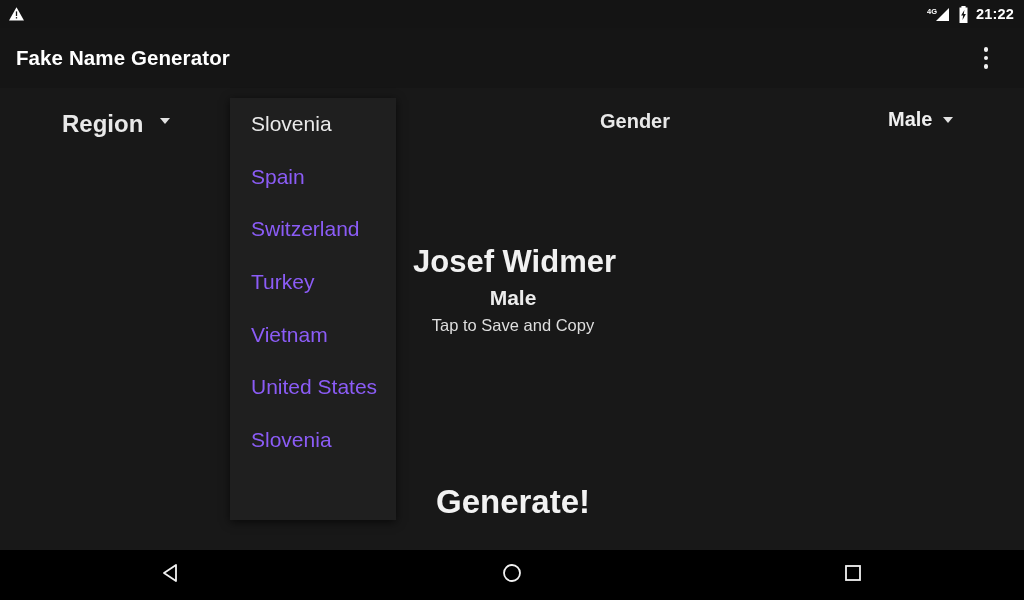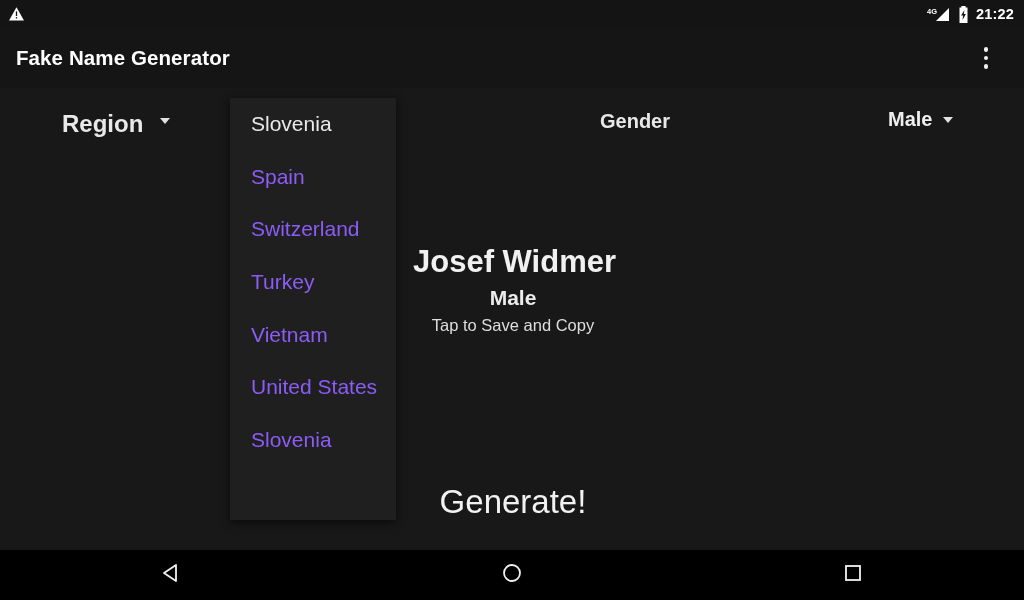--- a/index.html
+++ b/index.html
@@ -190,21 +190,21 @@
   }
 
   
   #generate-button {
     position: absolute;
     left: 413px; top: 483px;
     width: 200px;
     text-align: center;
     color: #f2f2f2;
     font-size: 33px;
-    font-weight: normal;
+    font-weight: bold;
     cursor: pointer;
     white-space: nowrap;
   }
 
   
   #nav-bar {
     position: absolute;
     left: 0; top: 550px;
     width: 1024px; height: 50px;
     background: #000000;

